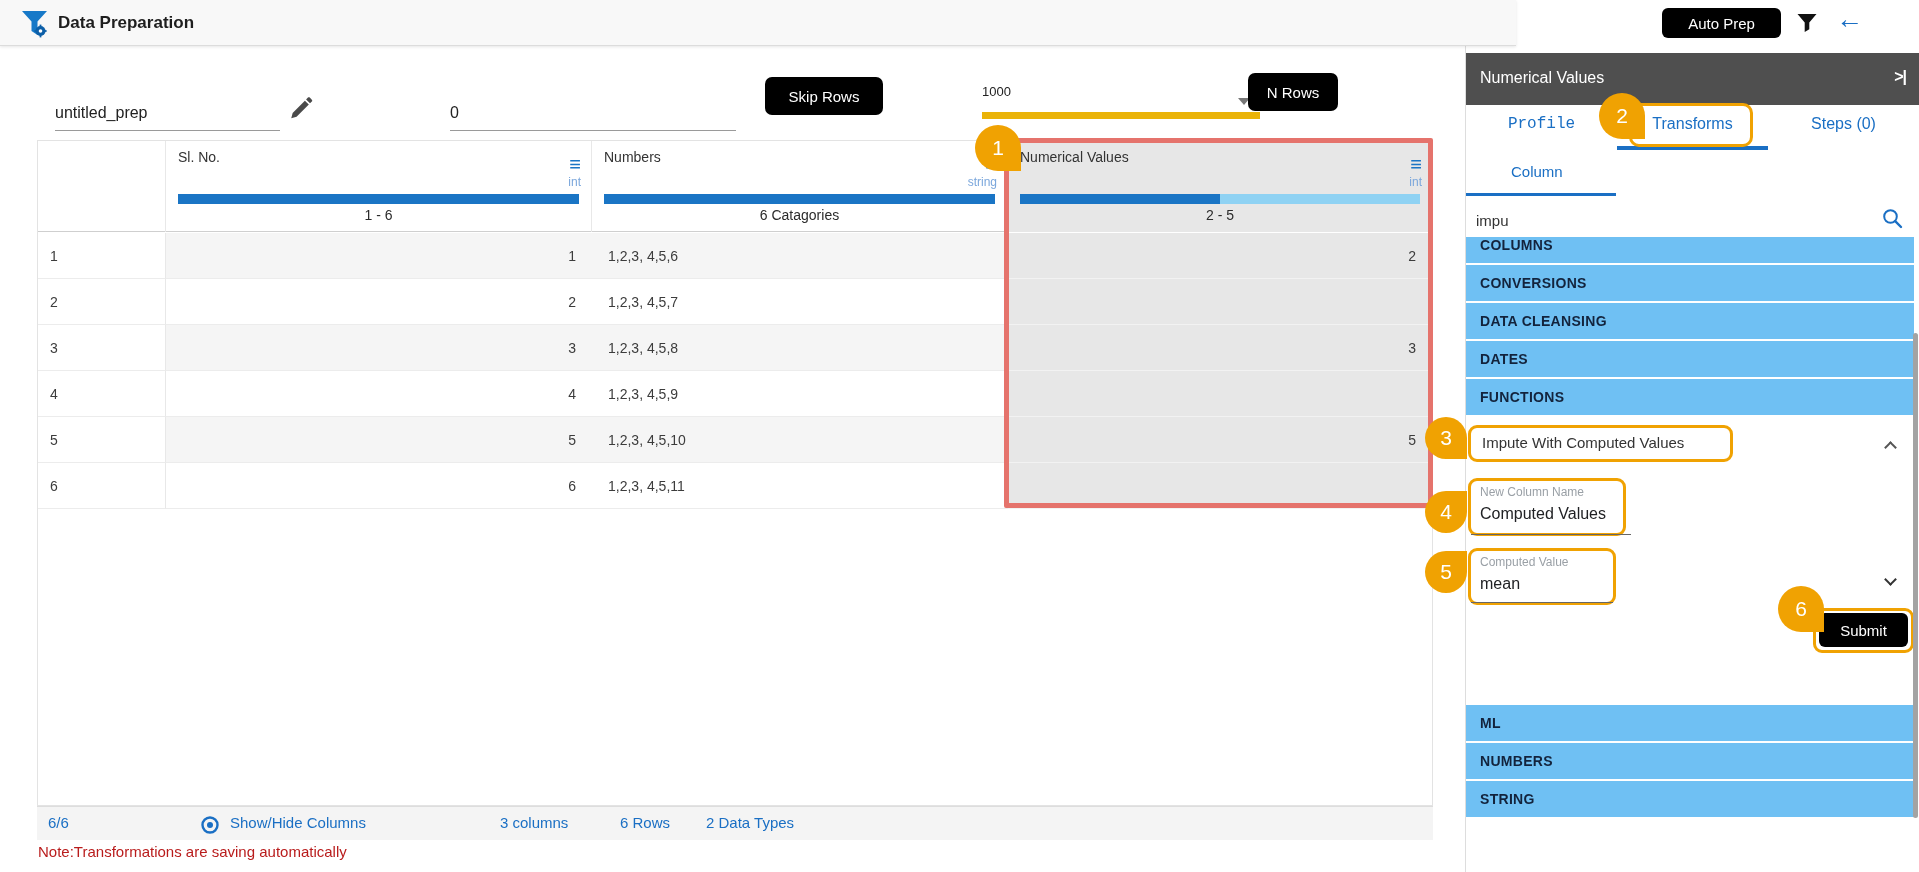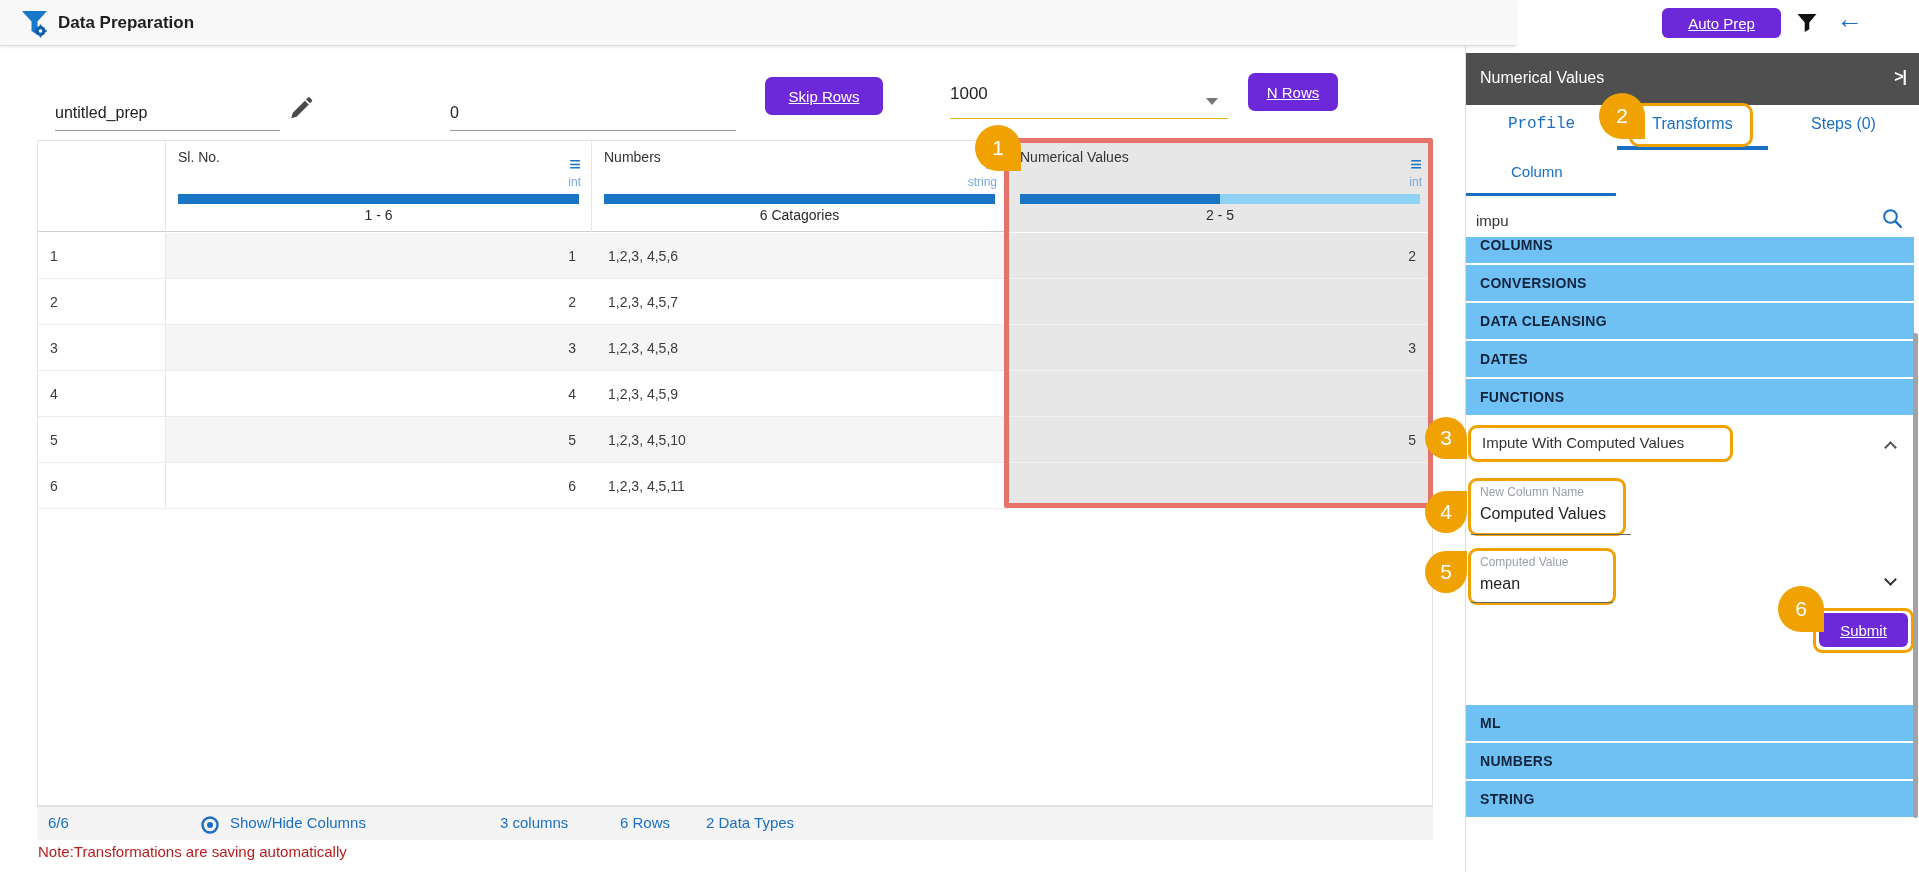--- a/index.html
+++ b/index.html
@@ -4,35 +4,35 @@
 <style>
   * { margin:0; padding:0; box-sizing:border-box; }
   html,body { width:1919px; height:872px; background:#fff; font-family:"Liberation Sans", sans-serif; overflow:hidden; }
   #app { position:relative; width:1919px; height:872px; background:#fff; }
 
   
   .topbar { position:absolute; left:0; top:0; width:1516px; height:46px; background:#f8f8f8;
             border-bottom:1px solid #dcdcdc; box-shadow:0 1px 3px rgba(0,0,0,.10); z-index:10; }
   .logo { position:absolute; left:20px; top:8px; width:30px; height:30px; }
   .app-title { position:absolute; left:58px; top:13px; font-size:17px; font-weight:bold; color:#1e1e1e; }
-  .btn { background:#6d28d9; color:#fff; border:none; border-radius:6px; font-family:inherit;
-         font-size:15px; display:flex; align-items:center; justify-content:center; cursor:pointer;text-decoration:underline; }
+  .btn { background:#000000; color:#fff; border:none; border-radius:6px; font-family:inherit;
+         font-size:15px; display:flex; align-items:center; justify-content:center; cursor:pointer; }
   .autoprep { position:absolute; left:1662px; top:8px; width:119px; height:30px; }
   .filter-ic { position:absolute; left:1795px; top:11px; width:24px; height:24px; }
   .back-arrow { position:absolute; left:1836px; top:4px; font-size:27px; color:#1a6fc4; font-weight:bold; }
 
   
   .uinput { position:absolute; border:none; border-bottom:1px solid #9a9a9a; background:transparent;
             font-family:inherit; color:#222; outline:none; }
   .inp-name { left:55px; top:95px; width:225px; height:36px; font-size:16px; }
   .pencil { position:absolute; left:288px; top:95px; width:26px; height:26px; }
   .inp-zero { left:450px; top:95px; width:286px; height:36px; font-size:16px; }
   .skiprows { position:absolute; left:765px; top:77px; width:118px; height:38px; border-radius:7px; }
-  .sel-1000 { position:absolute; left:950px; top:82px; width:278px; height:37px; border-bottom:1px solid #eab308;
-              font-size:17px; color:#222; padding-top:2px; }
+  .sel-1000 { position:absolute; left:982px; top:82px; width:278px; height:37px; border-bottom:7px solid #eab308;
+              font-size:13px; color:#222; padding-top:2px; }
   .sel-caret { position:absolute; right:10px; top:16px; width:0; height:0;
                border-left:6px solid transparent; border-right:6px solid transparent; border-top:7px solid #777; }
   .nrows { position:absolute; left:1248px; top:73px; width:90px; height:38px; border-radius:7px; }
 
   
   .card { position:absolute; left:37px; top:140px; width:1396px; height:666px; background:#fff;
           border:1px solid #e3e3e3; }
   .thead { position:absolute; left:0; top:0; width:1394px; height:91px; border-bottom:1px solid #cfcfcf; }
   .hcell { position:absolute; top:0; height:91px; border-right:1px solid #e8e8e8; }
   .hc0 { left:0; width:128px; }

